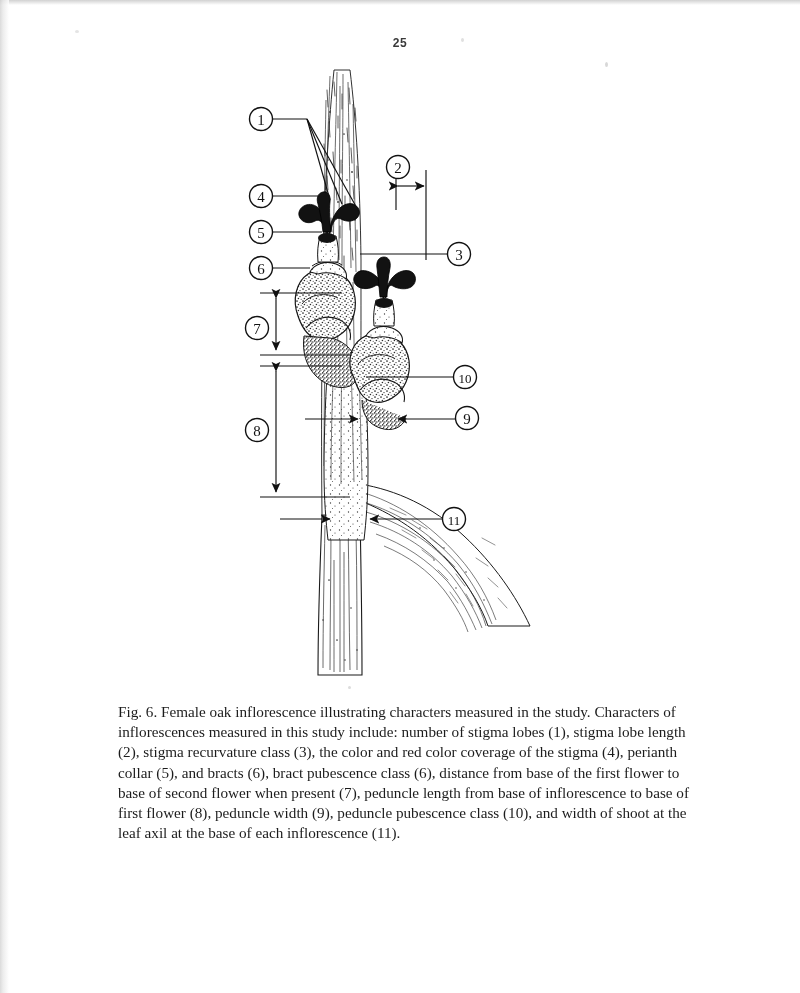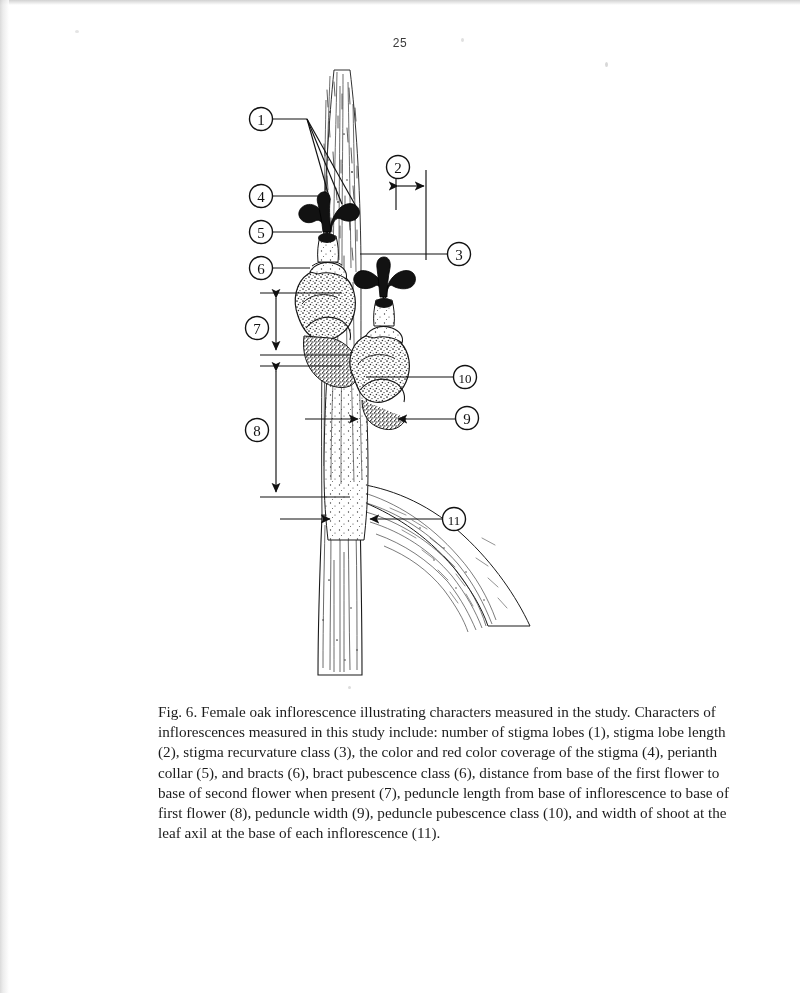--- a/index.html
+++ b/index.html
@@ -33,21 +33,21 @@
   }
 
   .page-number {
     position: absolute;
     top: 36px;
     left: 0;
     width: 800px;
     text-align: center;
     font-family: "Liberation Sans", "DejaVu Sans", sans-serif;
     font-size: 12px;
-    font-weight: normal;
+    font-weight: bold;
     letter-spacing: 0.5px;
     color: #3a3a3a;
   }
 
   .speck {
     position: absolute;
     background: #d8d8d8;
     border-radius: 50%;
   }
 
@@ -62,21 +62,20 @@
 
   .caption {
     position: absolute;
     top: 702px;
     left: 118px;
     width: 588px;
     font-size: 15.2px;
     line-height: 20.2px;
     text-align: left;
     color: #1c1c1c;
-    margin-left: 40px;
   }
 </style>
 </head>
 <body>
 
 <div class="scan-edge-top"></div>
 <div class="scan-edge-left"></div>
 
 <div class="page-number">25</div>
 

